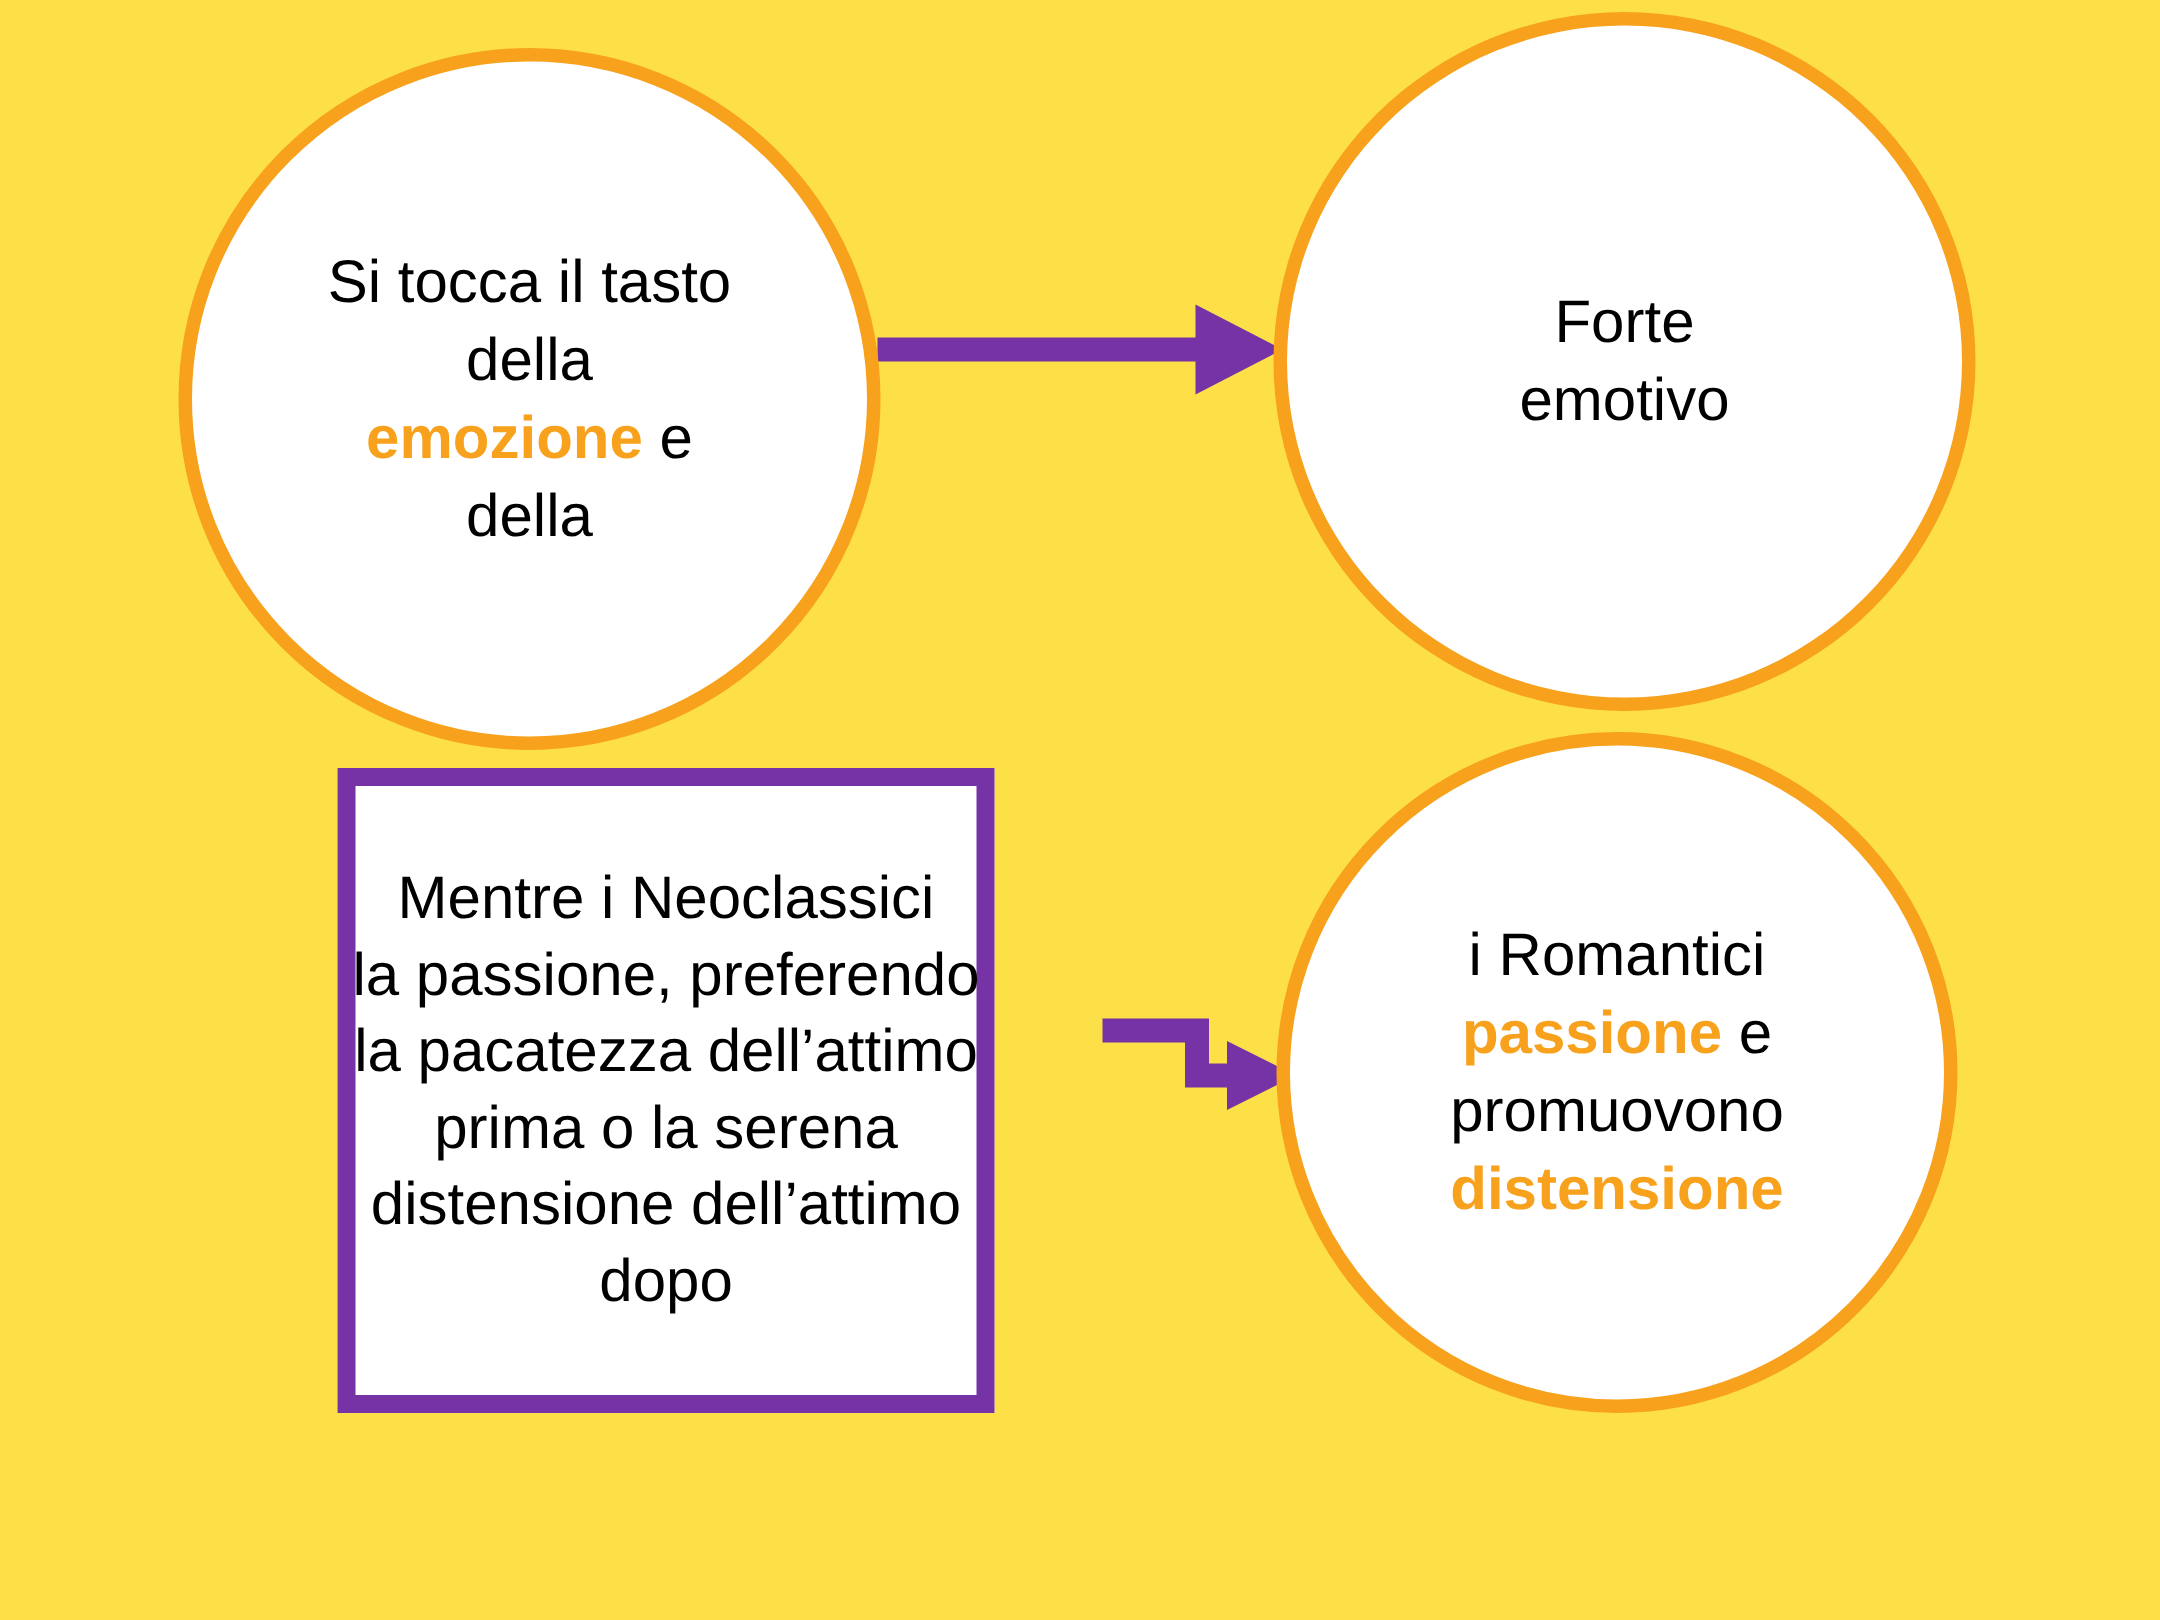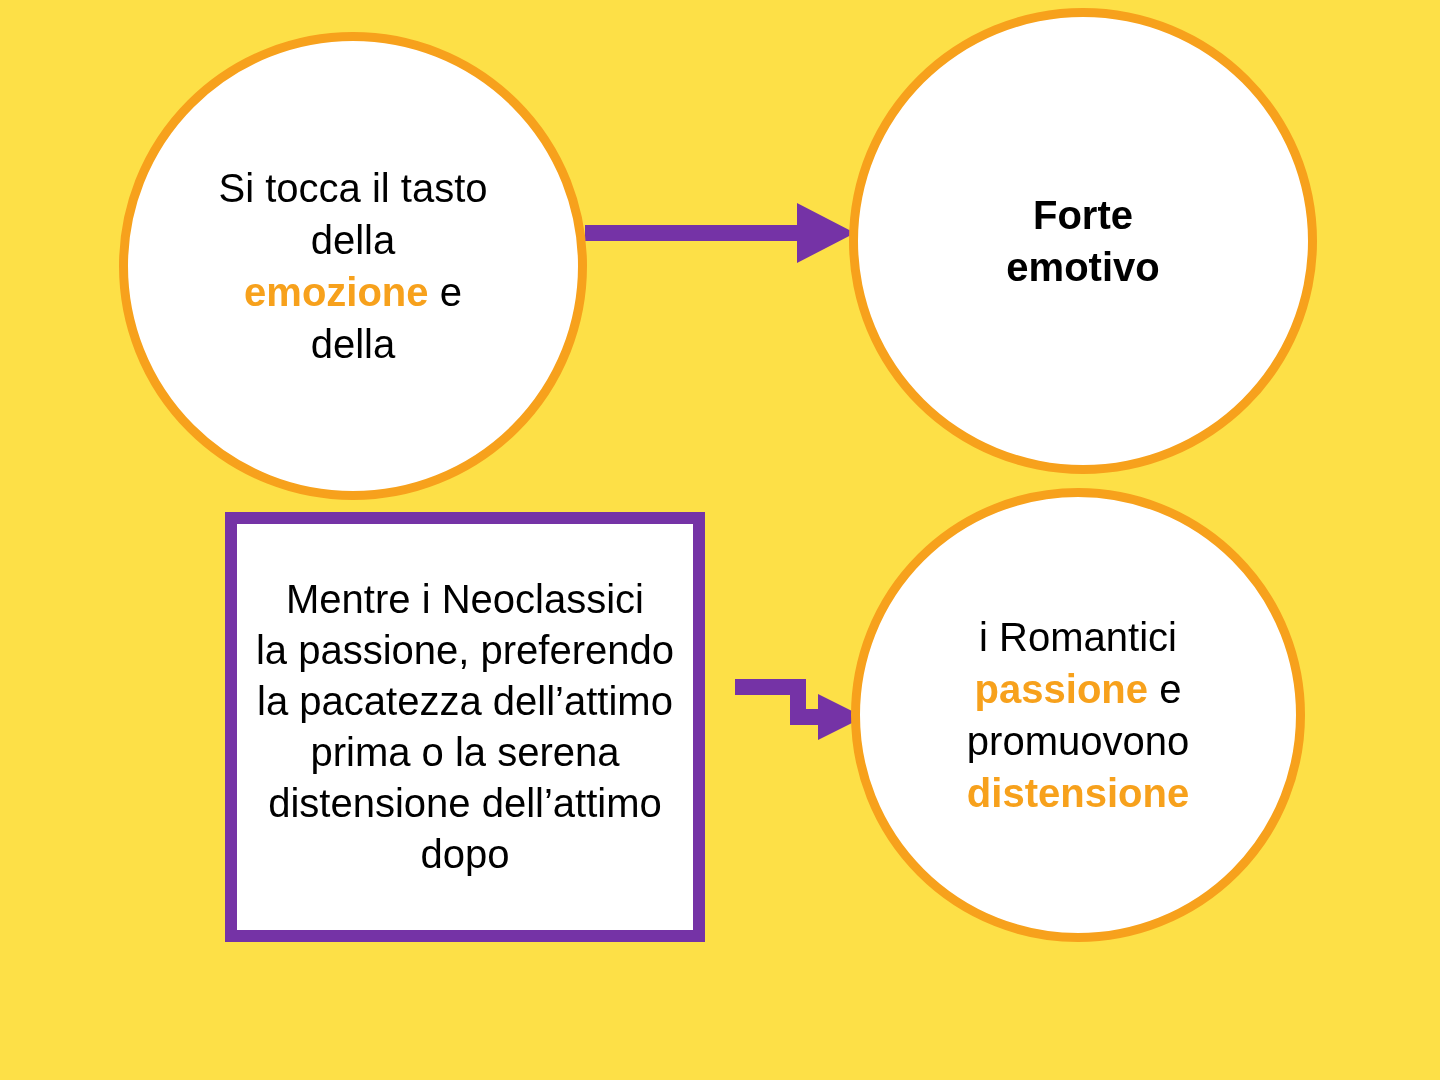--- a/index.html
+++ b/index.html
@@ -28,26 +28,26 @@
     box-sizing: border-box;
     border: 9px solid #F7A11C;
     border-radius: 50%;
     background: #ffffff;
     display: flex;
     align-items: center;
     justify-content: center;
     text-align: center;
   }
   .circle.tl { left: 119px; top: 32px;  width: 468px; height: 468px; }
-  .circle.tr { left: 849px; top: 8px;   width: 468px; height: 466px; font-weight: bold; }
+  .circle.tr { left: 849px; top: 8px;   width: 468px; height: 466px; }
   .circle.br { left: 851px; top: 488px; width: 454px; height: 454px; }
   .box {
     position: absolute;
     left: 225px; top: 512px;
-    width: 480px; height: 430px;
+    width: 438px; height: 430px;
     box-sizing: border-box;
     border: 12px solid #7533A6;
     background: #ffffff;
     display: flex;
     align-items: center;
     justify-content: center;
     text-align: center;
   }
   .txt {
     font-size: 40px;

